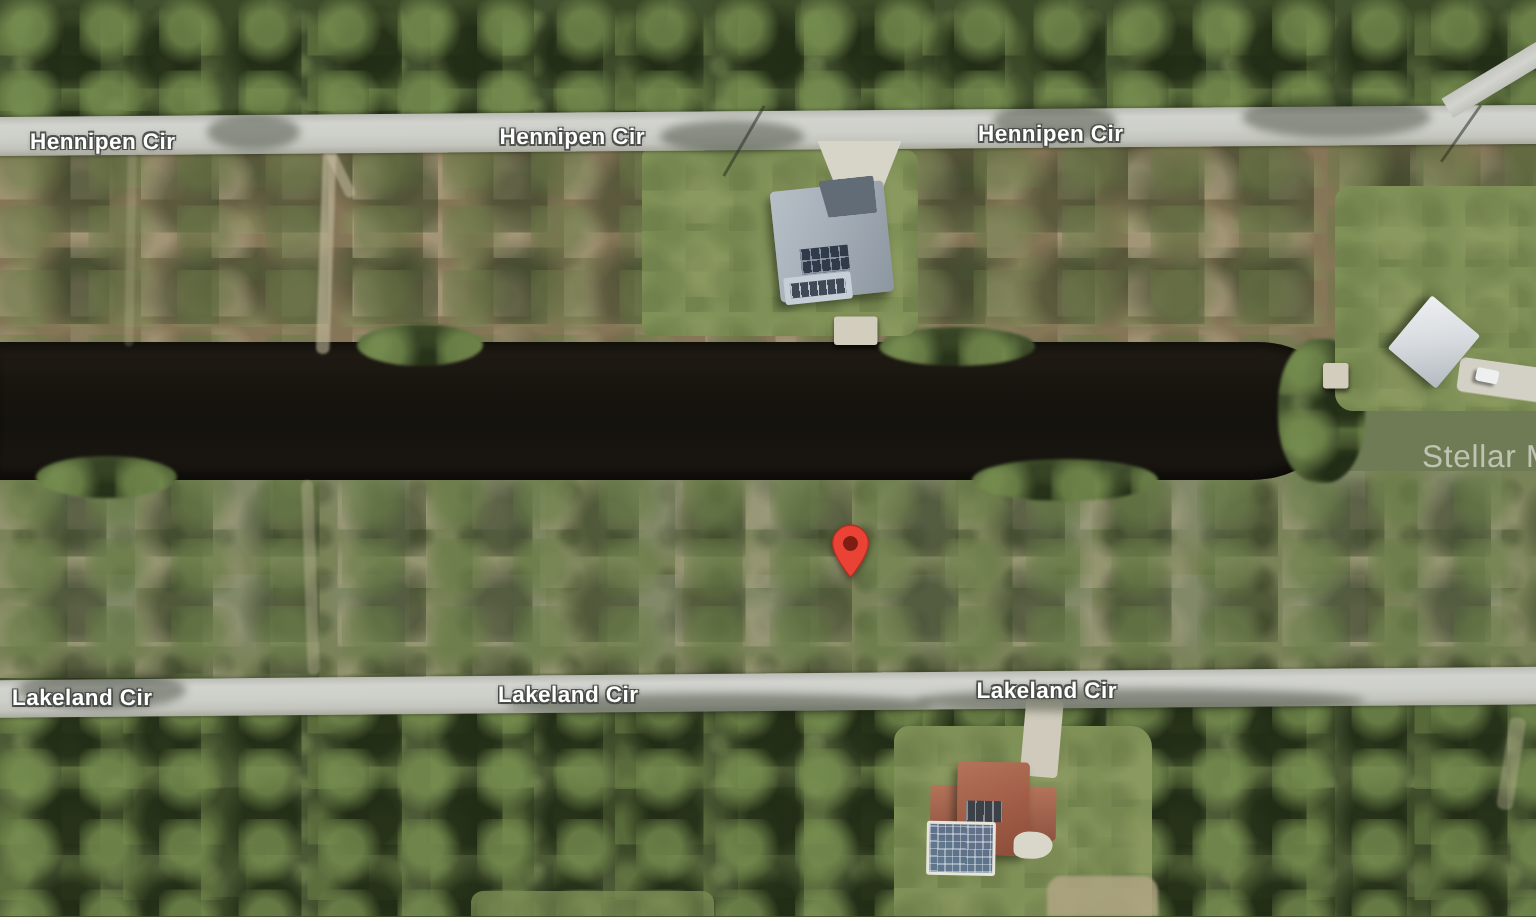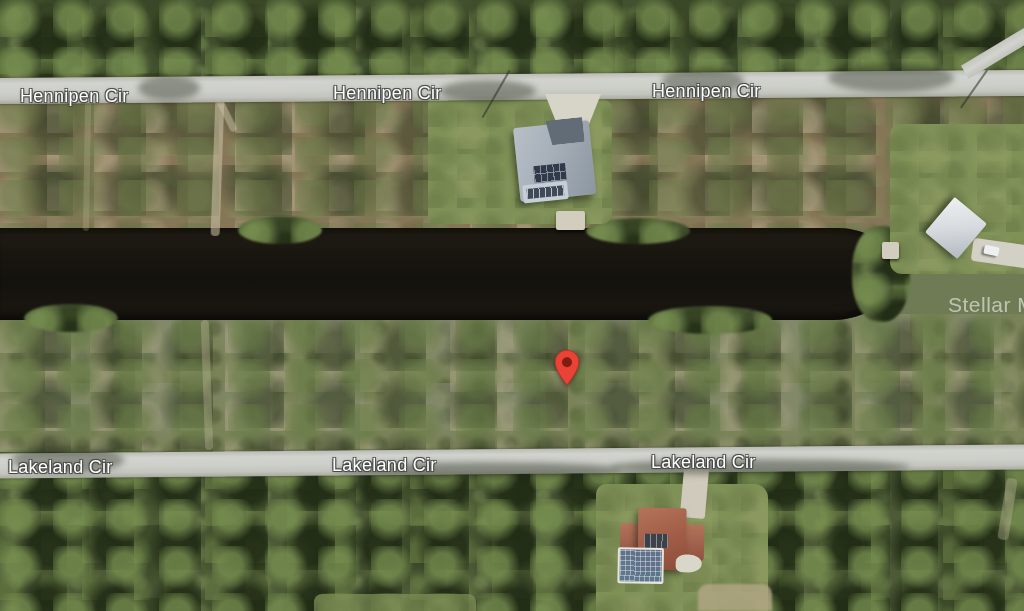--- a/index.html
+++ b/index.html
@@ -149,21 +149,21 @@
   .sh4{left:828px;top:64px;width:126px;height:28px;}
   .sh5{left:12px;top:447px;width:112px;height:26px;}
   .sh6{left:338px;top:462px;width:284px;height:16px;}
   .sh7{left:610px;top:459px;width:300px;height:16px;}
   .pole-shadow{z-index:5;width:2px;background:rgba(42,48,36,.55);}
   .ps1{left:495px;top:67px;height:54px;transform:rotate(30deg);}
   .ps2{left:973px;top:66px;height:46px;transform:rotate(35deg);}
 
   
   .street-label{
-    z-index:6;color:#fff;font-size:18px;font-weight:normal;letter-spacing:.3px;white-space:nowrap;
+    z-index:6;color:#fff;font-size:15px;font-weight:bold;letter-spacing:.3px;white-space:nowrap;
     text-shadow:-1px -1px 0 rgba(70,72,68,.9),1px -1px 0 rgba(70,72,68,.9),
                 -1px 1px 0 rgba(70,72,68,.9),1px 1px 0 rgba(70,72,68,.9),
                 0 0 3px rgba(40,40,40,.6);
   }
   .lbl-h1{left:20px;top:86px;}
   .lbl-h2{left:333px;top:83px;}
   .lbl-h3{left:652px;top:81px;}
   .lbl-l1{left:8px;top:457px;}
   .lbl-l2{left:332px;top:455px;}
   .lbl-l3{left:651px;top:452px;}

